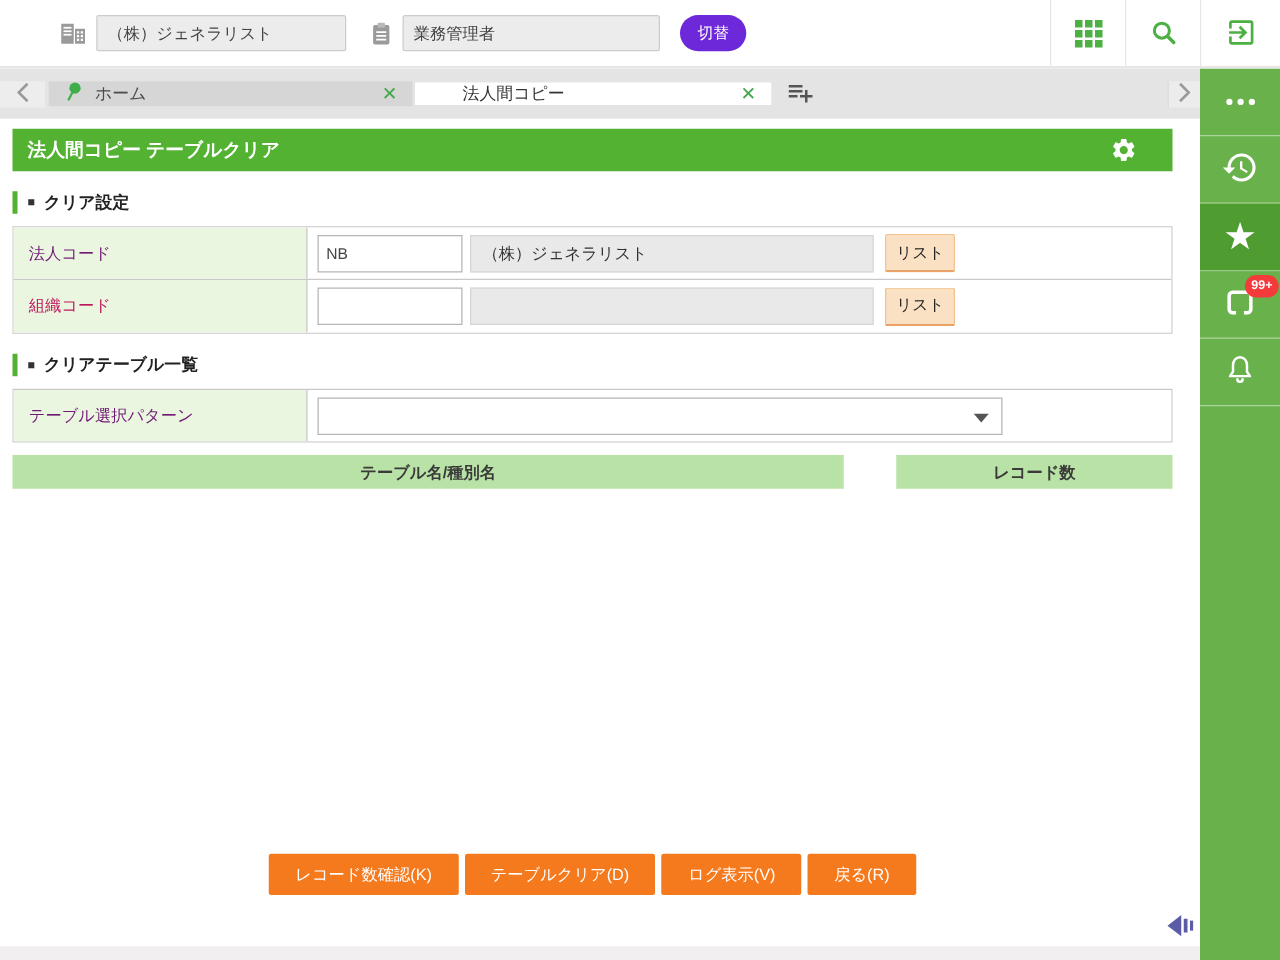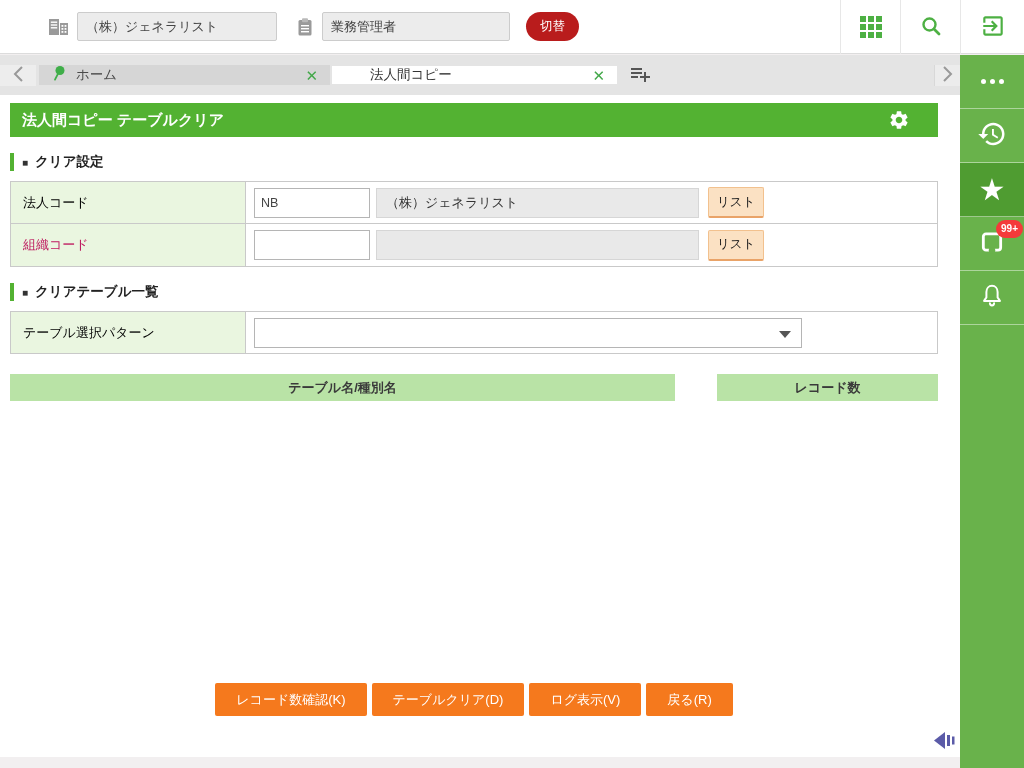--- a/index.html
+++ b/index.html
@@ -14,24 +14,24 @@
     position:absolute; left:0; top:0; width:1024px; height:54px;
     background:#ffffff; border-bottom:1px solid #dcdcdc;
     display:flex; align-items:center; z-index:5;
   }
   .topbar .ic { flex:0 0 auto; display:flex; align-items:center; }
   .tb-input {
     height:29px; background:#ececec; border:1px solid #cccccc;
     font-family:inherit; font-size:13px; color:#444; padding:0 8px; border-radius:2px;
   }
   .tb-company { width:200px; margin-left:8px; }
-  .tb-role { width:188px; margin-left:9px; }
+  .tb-role { width:206px; margin-left:9px; }
   .switch-btn {
     margin-left:16px; height:29px; padding:0 14px; border:none; border-radius:15px;
-    background:#b91c1c; color:#fff; font-size:12.5px; font-family:Liberation Serif, serif; cursor:pointer;
+    background:#6d28d9; color:#fff; font-size:12.5px; font-family:Liberation Serif, serif; cursor:pointer;
   }
   .top-right { position:absolute; right:0; top:0; height:54px; display:flex; }
   .top-cell {
     width:60px; height:54px; border-left:1px solid #e7e7e7;
     display:flex; align-items:center; justify-content:center; cursor:pointer;
   }
   .top-cell.logout-cell { width:64px; }
   .apps-grid { display:grid; grid-template-columns:repeat(3,6px); grid-gap:2px; }
   .apps-grid span { width:6px; height:6px; background:#4db043; display:block; }
 
@@ -91,21 +91,21 @@
   .section-title::before {
     content:""; width:4px; height:18px; background:#53b232; margin-right:8px; display:block;
   }
   .section-title .bullet { font-size:10px; margin-right:7px; color:#333; }
 
   .formtable { border:1px solid #c9c9c9; }
   .frow { display:flex; height:42px; border-bottom:1px solid #c9c9c9; background:#fff; }
   .frow:last-child { border-bottom:none; }
   .fcell-label {
     width:235px; flex:0 0 235px; background:#eaf6e0; border-right:1px solid #c9c9c9;
-    display:flex; align-items:center; padding-left:12px; font-size:13px; color:#000000;
+    display:flex; align-items:center; padding-left:12px; font-size:13px; color:#701a75;
   }
   .fcell-label.muted { color:#be185d; }
   .fcell-value { flex:1; display:flex; align-items:center; padding-left:8px; }
   .code-input {
     width:116px; height:30px; border:1px solid #b5b5b5; font-family:inherit;
     font-size:12.5px; color:#444; padding:0 6px;
   }
   .ro-field {
     width:323px; height:30px; background:#e9e9e9; border:1px solid #d6d6d6;
     margin-left:6px; display:flex; align-items:center; padding:0 9px; font-size:13px; color:#333;
@@ -119,21 +119,21 @@
     width:548px; height:30px; border:1px solid #b5b5b5; background:#fff;
     position:relative; cursor:pointer; display:flex; align-items:center; padding:0 8px;
     font-size:13px; color:#333;
   }
   .select-caret {
     position:absolute; right:10px; top:12px; width:0; height:0;
     border-left:6px solid transparent; border-right:6px solid transparent;
     border-top:7px solid #555;
   }
 
-  .listheader { margin-top:20px; display:flex;gap:40px; }
+  .listheader { margin-top:10px; display:flex;gap:40px; }
   .lh-cell {
     height:27px; background:#b9e3a6; display:flex; align-items:center; justify-content:center;
     font-size:13px; font-weight:600; color:#3a3a3a;
   }
   .lh-cell.c1 { width:695px; }
   .lh-cell.c2 { width:231px; margin-left:2px; }
 
   .footer-buttons {
     position:absolute; left:10px; top:588px; width:928px;
     display:flex; justify-content:center; gap:5px;

